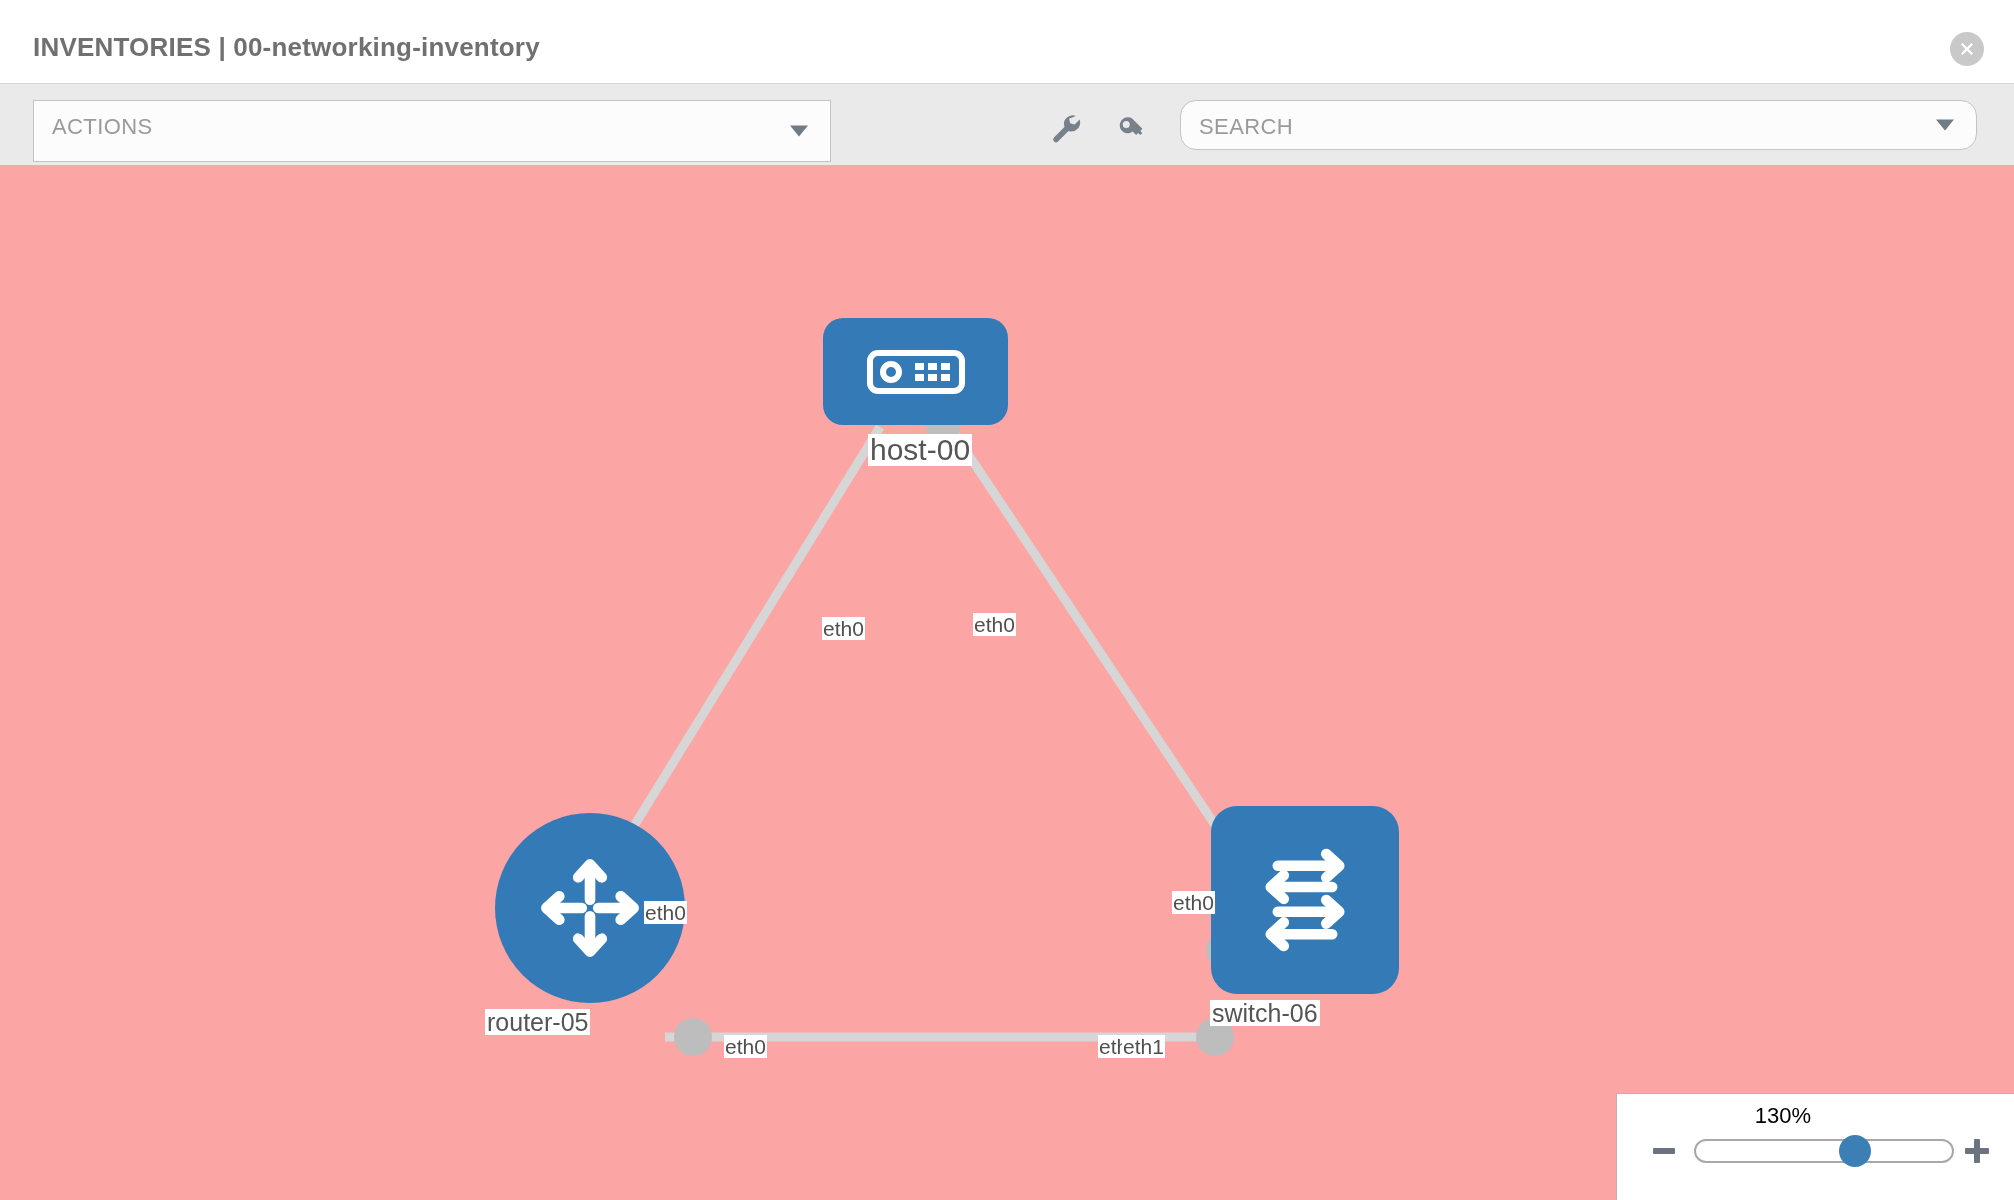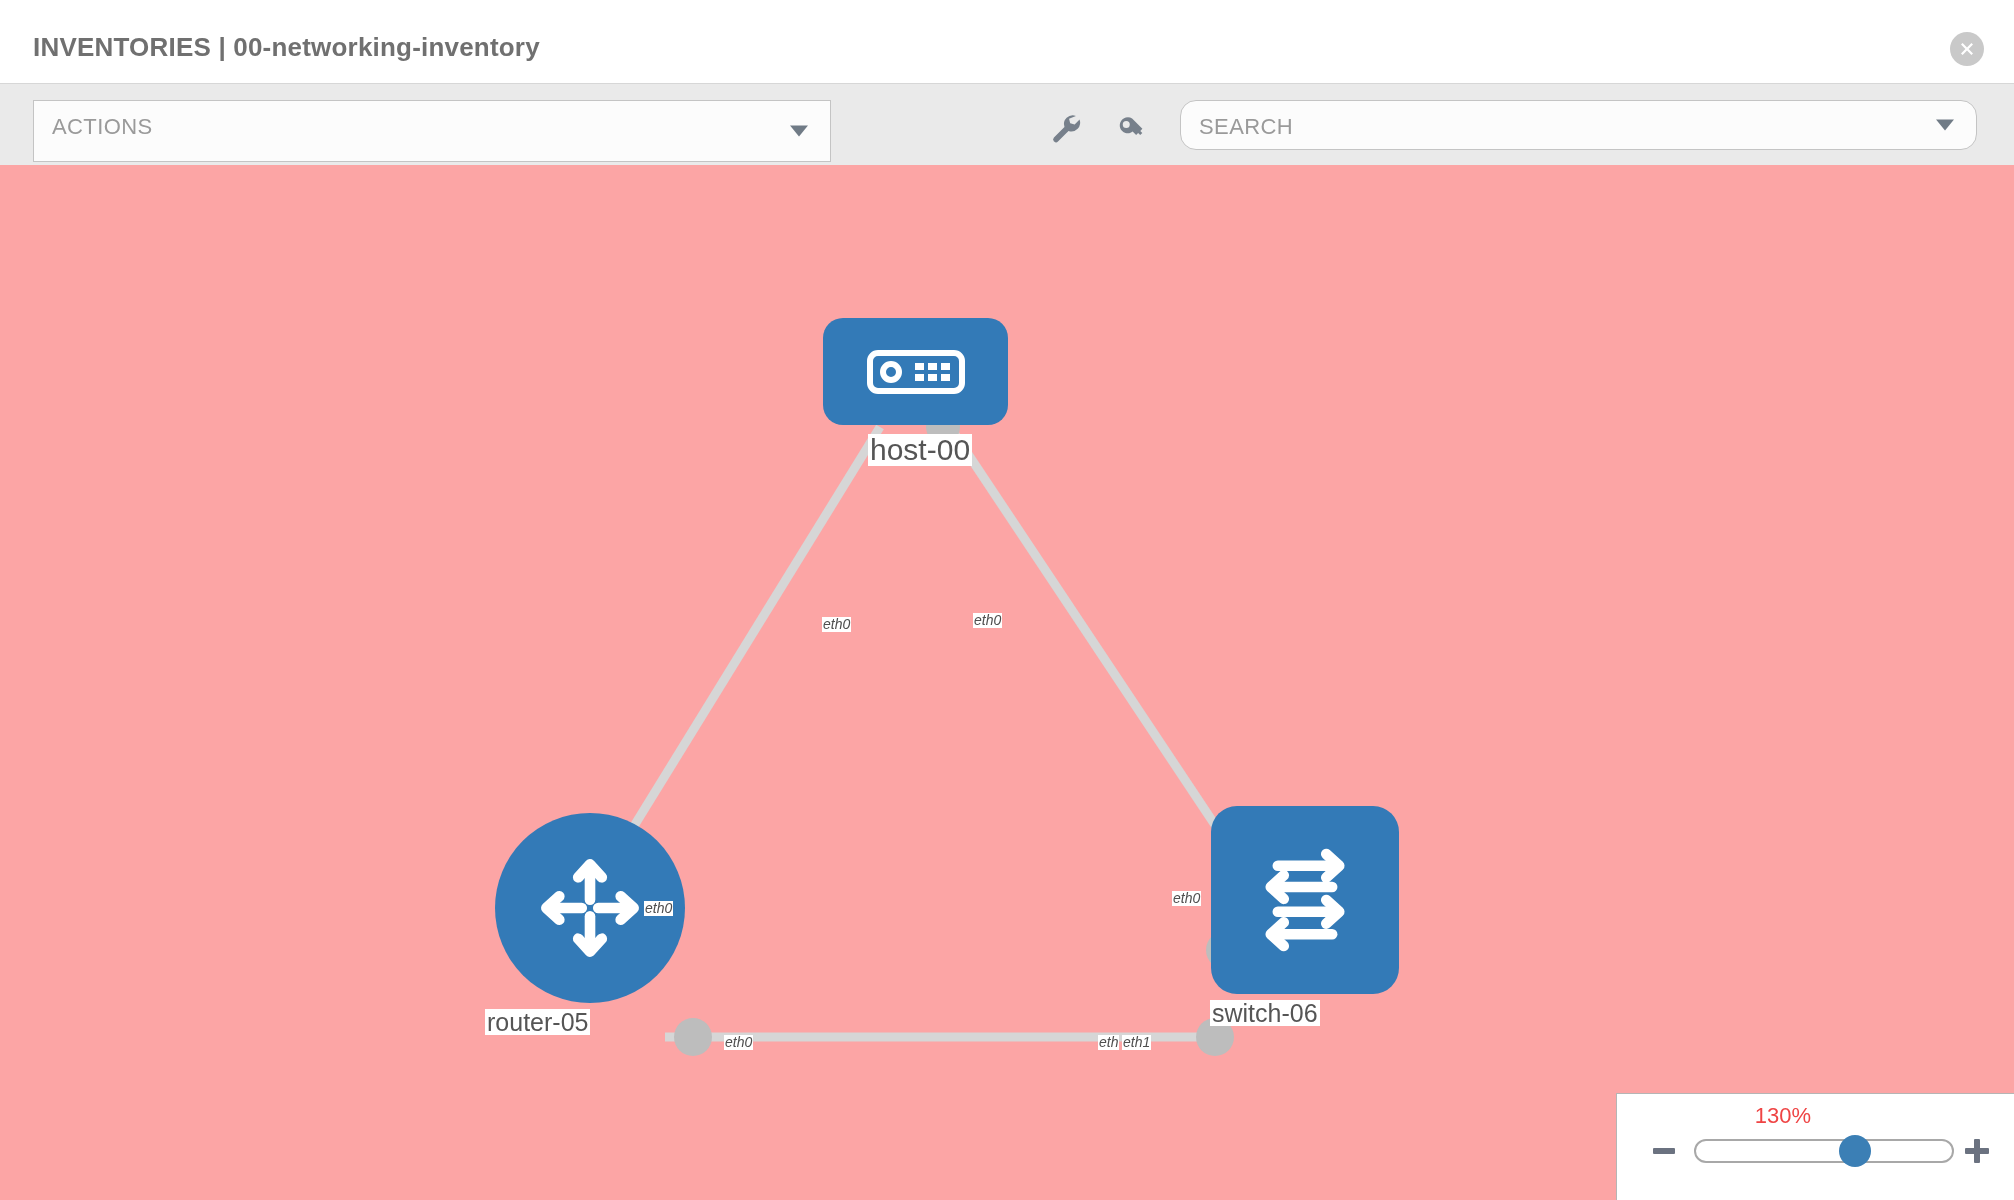--- a/index.html
+++ b/index.html
@@ -164,42 +164,41 @@
     width: 38px; height: 38px;
     border-radius: 50%;
     background: #bdbdbd;
     cursor: pointer;
   }
 
   
   .iface-label {
     position: absolute;
     white-space: nowrap;
-    font-size: 14px;
+    font-size: 21px;
     color: #4f4f4f;
     background: #ffffff;
     padding: 0 1px;
     line-height: 1.1;
-    font-style: italic;
   }
 
   
   .zoom-panel {
     position: absolute;
     left: 1616px; top: 1077px;
     width: 420px; height: 130px;
     background: #ffffff;
     border: 1px solid #b5b5b5;
   }
   .zoom-value {
     position: absolute;
     top: 9px; left: 0; right: 86px;
     text-align: center;
     font-size: 22px;
-    color: #ef4444;
+    color: #000000;
   }
   .zoom-minus, .zoom-plus {
     position: absolute;
     top: 42px;
     color: #6b7280;
     cursor: pointer;
     display: flex;
     align-items: center;
     justify-content: center;
     width: 30px; height: 30px;

